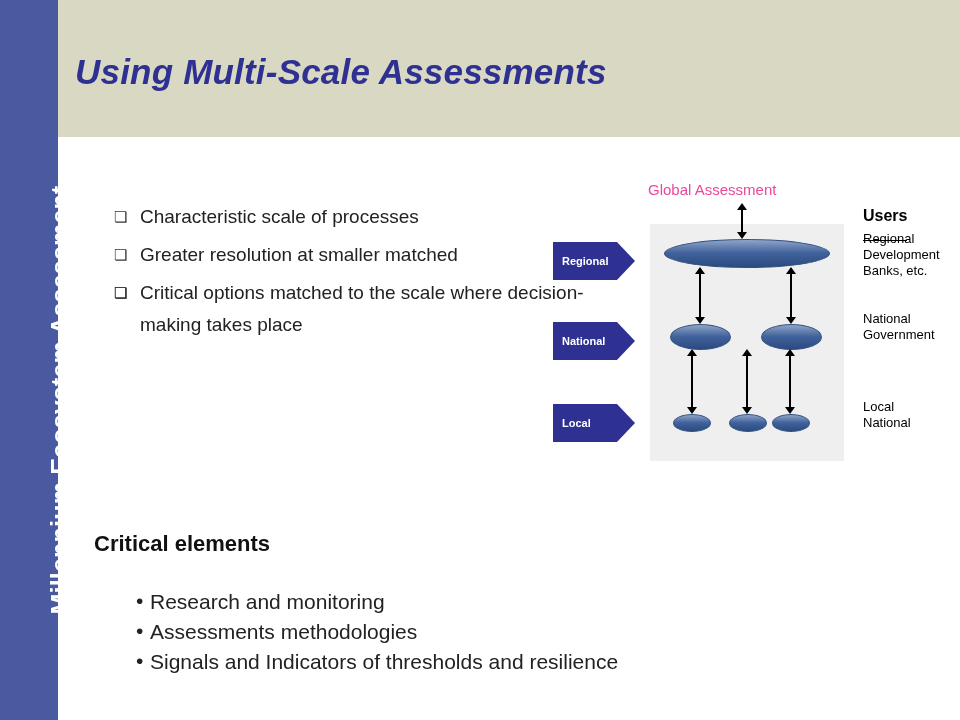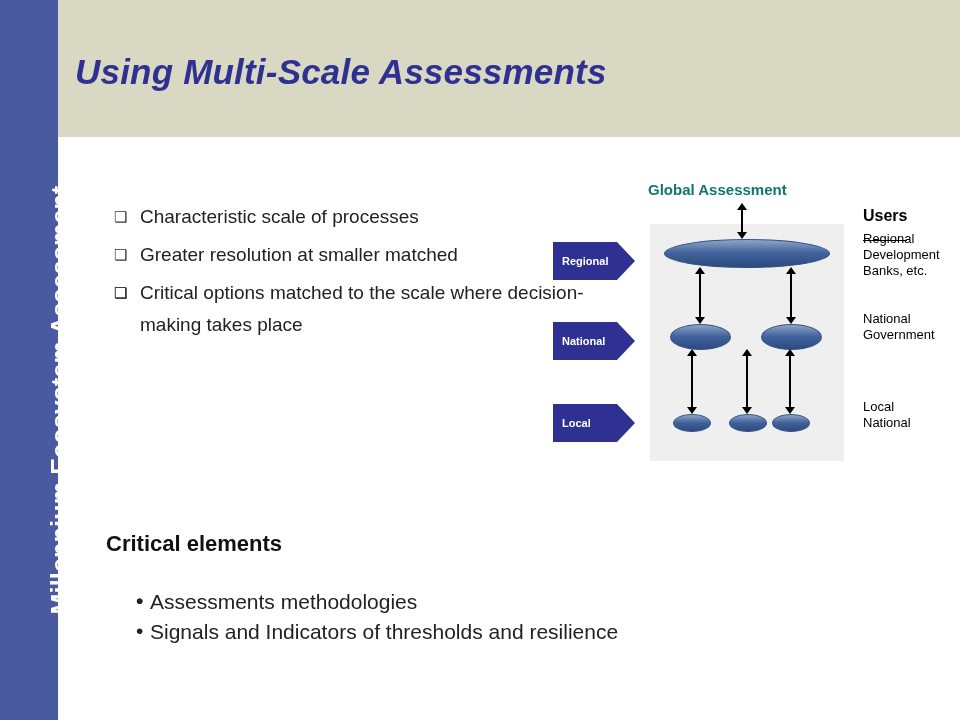--- a/index.html
+++ b/index.html
@@ -60,40 +60,40 @@
     padding-left:26px;
     font-size:19px;color:#222222;
     line-height:32px;
     margin-bottom:6px;
   }
   .bullet .marker{
     position:absolute;left:0;top:0;
     font-size:15px;color:#333333;
   }
   .h-critical{
-    position:absolute;left:48px;top:392px;
+    position:absolute;left:36px;top:392px;
     font-size:22px;font-weight:bold;color:#111111;
   }
   #critical-list{
     position:absolute;left:78px;top:448px;
   }
   .crit-line{
     font-size:21px;color:#222222;line-height:30px;
     position:relative;padding-left:14px;
   }
   .crit-line .dot{
     position:absolute;left:0;top:-1px;font-size:21px;color:#222;
   }
   
   #diagram{
     position:absolute;left:475px;top:30px;width:420px;height:340px;
   }
   #diagram-global-label{
     position:absolute;left:115px;top:12px;
-    font-size:15px;font-weight:bold;color:#0f766e;
+    font-size:15px;font-weight:normal;color:#ec4899;
     white-space:nowrap;
   }
   #diagram-panel{
     position:absolute;left:117px;top:55px;width:194px;height:237px;
     background:#efefef;
   }
   
   .tag{
     position:absolute;width:82px;height:38px;
     background:#2e3192;
@@ -182,20 +182,21 @@
       <span class="marker">❏</span>
       <span>Critical options matched to the scale where decision-making takes place</span>
     </div>
   </div>
 
   <div class="h-critical">Critical elements</div>
 
   <div id="critical-list">
     <div class="crit-line">
       <span class="dot">•</span>
+      <span>Research  and monitoring</span>
     </div>
     <div class="crit-line">
       <span class="dot">•</span>
       <span>Assessments methodologies</span>
     </div>
     <div class="crit-line">
       <span class="dot">•</span>
       <span>Signals and Indicators of thresholds and resilience</span>
     </div>
   </div>

